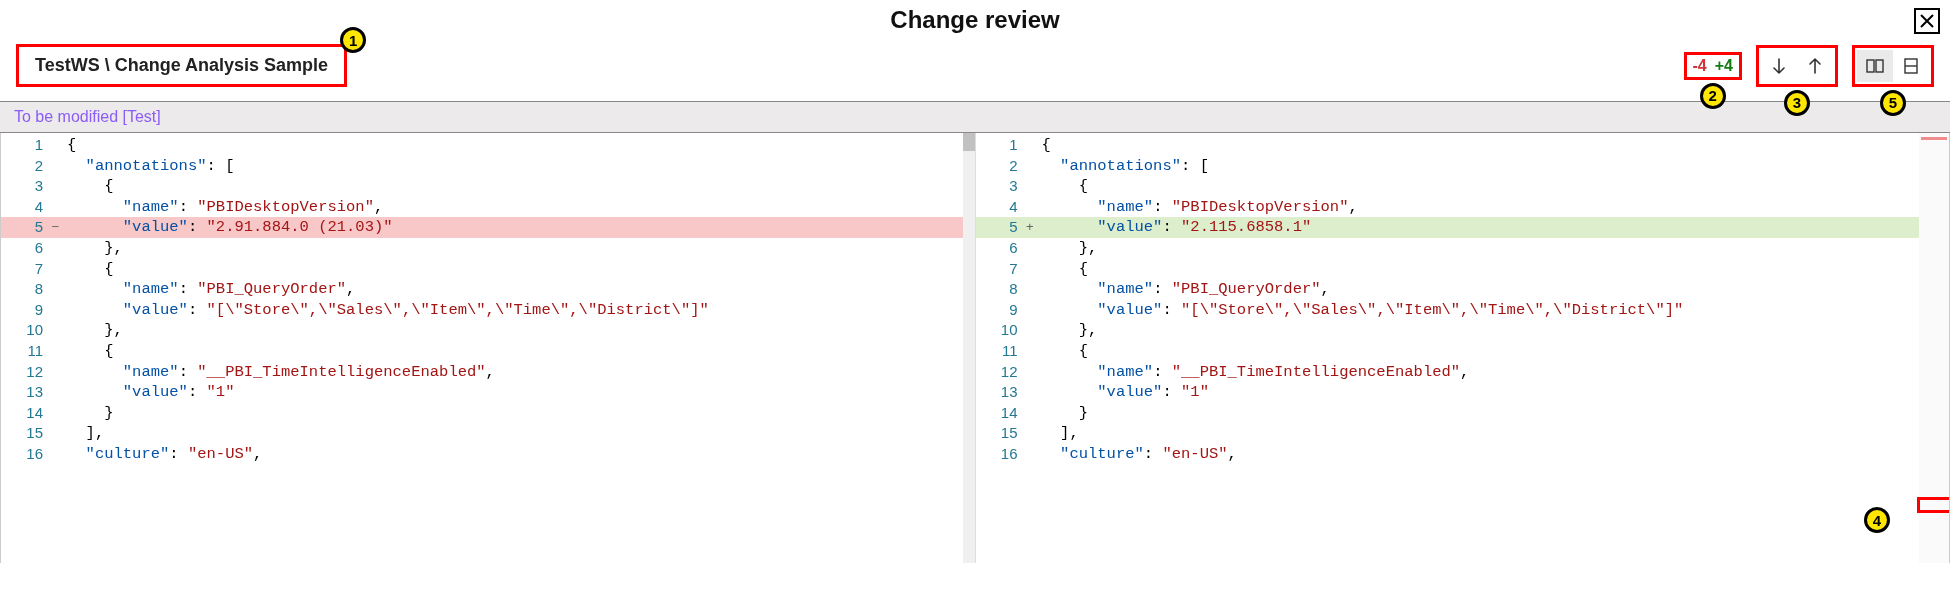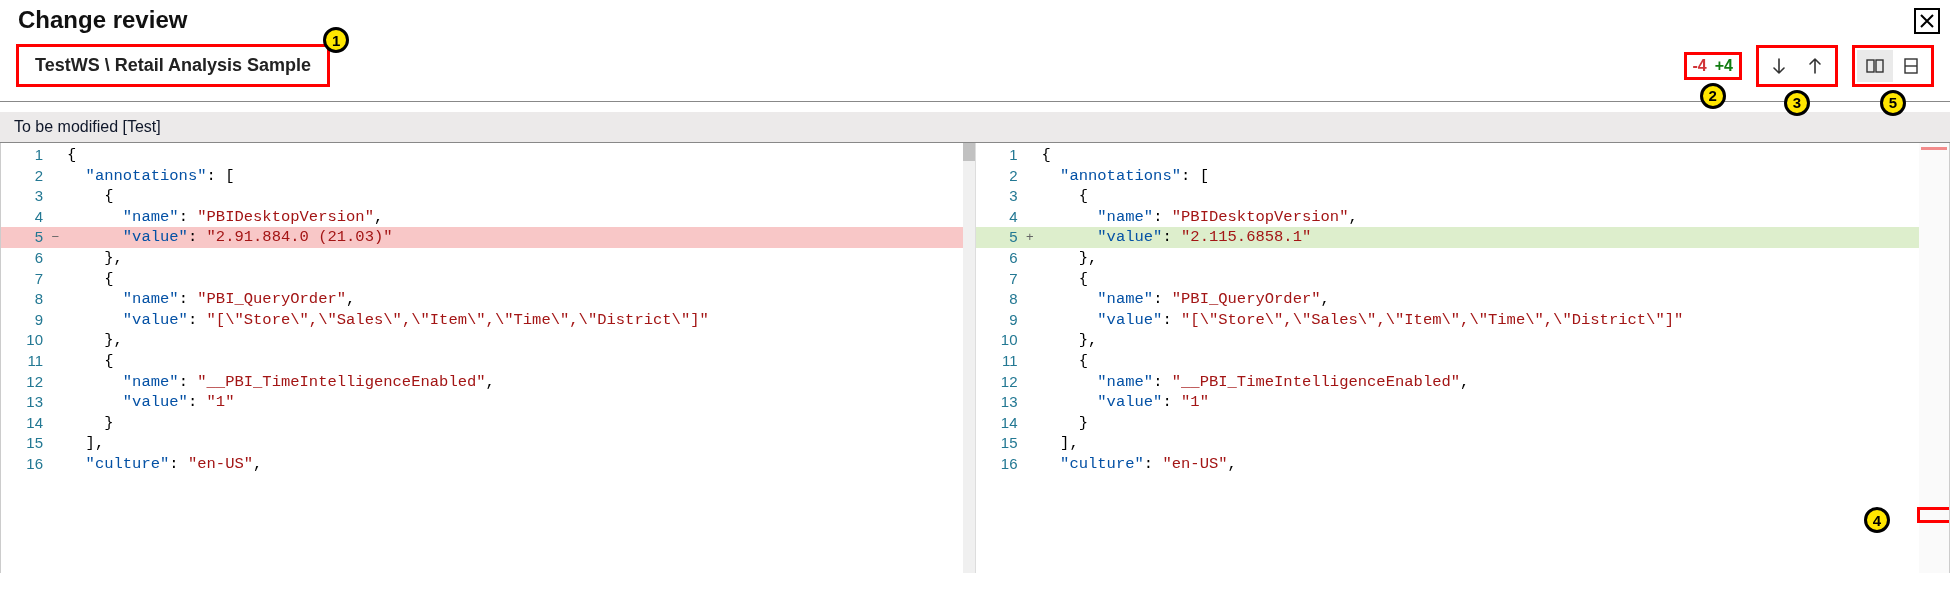--- a/index.html
+++ b/index.html
@@ -1,33 +1,33 @@
 <!DOCTYPE html>
 <html><head>
 <meta charset="utf-8">
 <style>
   * { box-sizing: border-box; margin: 0; padding: 0; }
   body { font-family: "Segoe UI", Arial, sans-serif; font-size: 14px; color: #222; background: #fff; }
   .window { width: 1950px; height: 597px; position: relative; overflow: hidden; }
-  .title { font-size: 24px; font-weight: 600; padding: 6px 18px 10px 18px; color: #111; }
+  .title { font-size: 24px; font-weight: 600; padding: 6px 18px 10px 18px; color: #111; text-align: center; }
   .close-btn { position: absolute; top: 8px; right: 10px; width: 26px; height: 26px; border: 2px solid #000; display: flex; align-items: center; justify-content: center; cursor: pointer; background: #fff; }
   .close-btn svg { width: 16px; height: 16px; }
   .toolbar { display: flex; align-items: center; padding: 0 16px 14px 16px; position: relative; }
   .breadcrumb-box { border: 3px solid #ff0000; padding: 8px 16px; font-size: 18px; color: #222; font-weight: 600; position: relative; }
   .annot { position: absolute; width: 26px; height: 26px; border-radius: 50%; background: #ffe600; border: 3px solid #000; display: flex; align-items: center; justify-content: center; font-weight: 700; font-size: 15px; color: #000; z-index: 50;}
   .spacer { flex: 1; }
   .tb-group { display: flex; align-items: center; border: 3px solid #ff0000; margin-left: 14px; position: relative; padding: 2px; }
   .tb-btn { width: 36px; height: 32px; display: flex; align-items: center; justify-content: center; cursor: pointer; background: #fff; }
   .tb-btn.active { background: #eaeaea; }
   .tb-btn svg { width: 20px; height: 20px; }
   .stat { padding: 0 4px; font-weight: 600; font-size: 16px; }
   .stat.neg { color: #d13438; }
   .stat.pos { color: #107c10; }
   .panes-header { display: flex; border: 1px solid #888; border-left: none; border-right: none; }
-  .pane-h { flex: 1; background: #eceaea; padding: 6px 14px; font-size: 16px; color: #0f172a; border-right: 1px solid #bbb; margin-top: 10px; }
+  .pane-h { flex: 1; background: #eceaea; padding: 6px 14px; font-size: 16px; color: #8b5cf6; border-right: 1px solid #bbb; }
   .pane-h:last-child { border-right: none; }
   .diff-row { display: flex; border-left: 1px solid #ccc; border-right: 1px solid #ccc; }
   .pane { flex: 1; position: relative; overflow: hidden; }
   .pane-body { position: relative; display: flex; }
   .gutter { width: 62px; text-align: right; color: #237893; font-size: 15px; padding-top: 2px; user-select: none; background: #fff; }
   .gutter .ln { height: 20.6px; line-height: 20.6px; padding-right: 20px; position: relative;}
   .gutter .ln .mark { position:absolute; right:4px; top:0; font-size:13px; color:#666;}
   .code { flex: 1; font-family: Consolas, "Courier New", monospace; font-size: 15.5px; line-height: 20.6px; padding-top: 2px; white-space: pre; position: relative; }
   .code .row { height: 20.6px; padding-left: 4px; }
   .code .row.del { background: #f8c7c7; }
@@ -52,21 +52,21 @@
   <div class="title">Change review</div>
 
   <div class="close-btn">
     <svg viewBox="0 0 16 16">
         <path d="M2 2 L14 14 M14 2 L2 14" stroke="#000" stroke-width="2" fill="none"></path>
       </svg>
   </div>
 
   <div class="toolbar">
     <div class="breadcrumb-box">
-      <span>TestWS \ Retail Analysis Sample</span>
+      <span>TestWS \ Change Analysis Sample</span>
       <div class="annot" style="top:-20px; right:-22px;">1</div>
     </div>
     <div class="spacer"></div>
 
     <div class="tb-group">
       <span class="stat neg">-4</span>
       <span class="stat pos">+4</span>
       <div class="annot" style="bottom:-32px; left:50%; transform:translateX(-50%);">2</div>
     </div>
 

